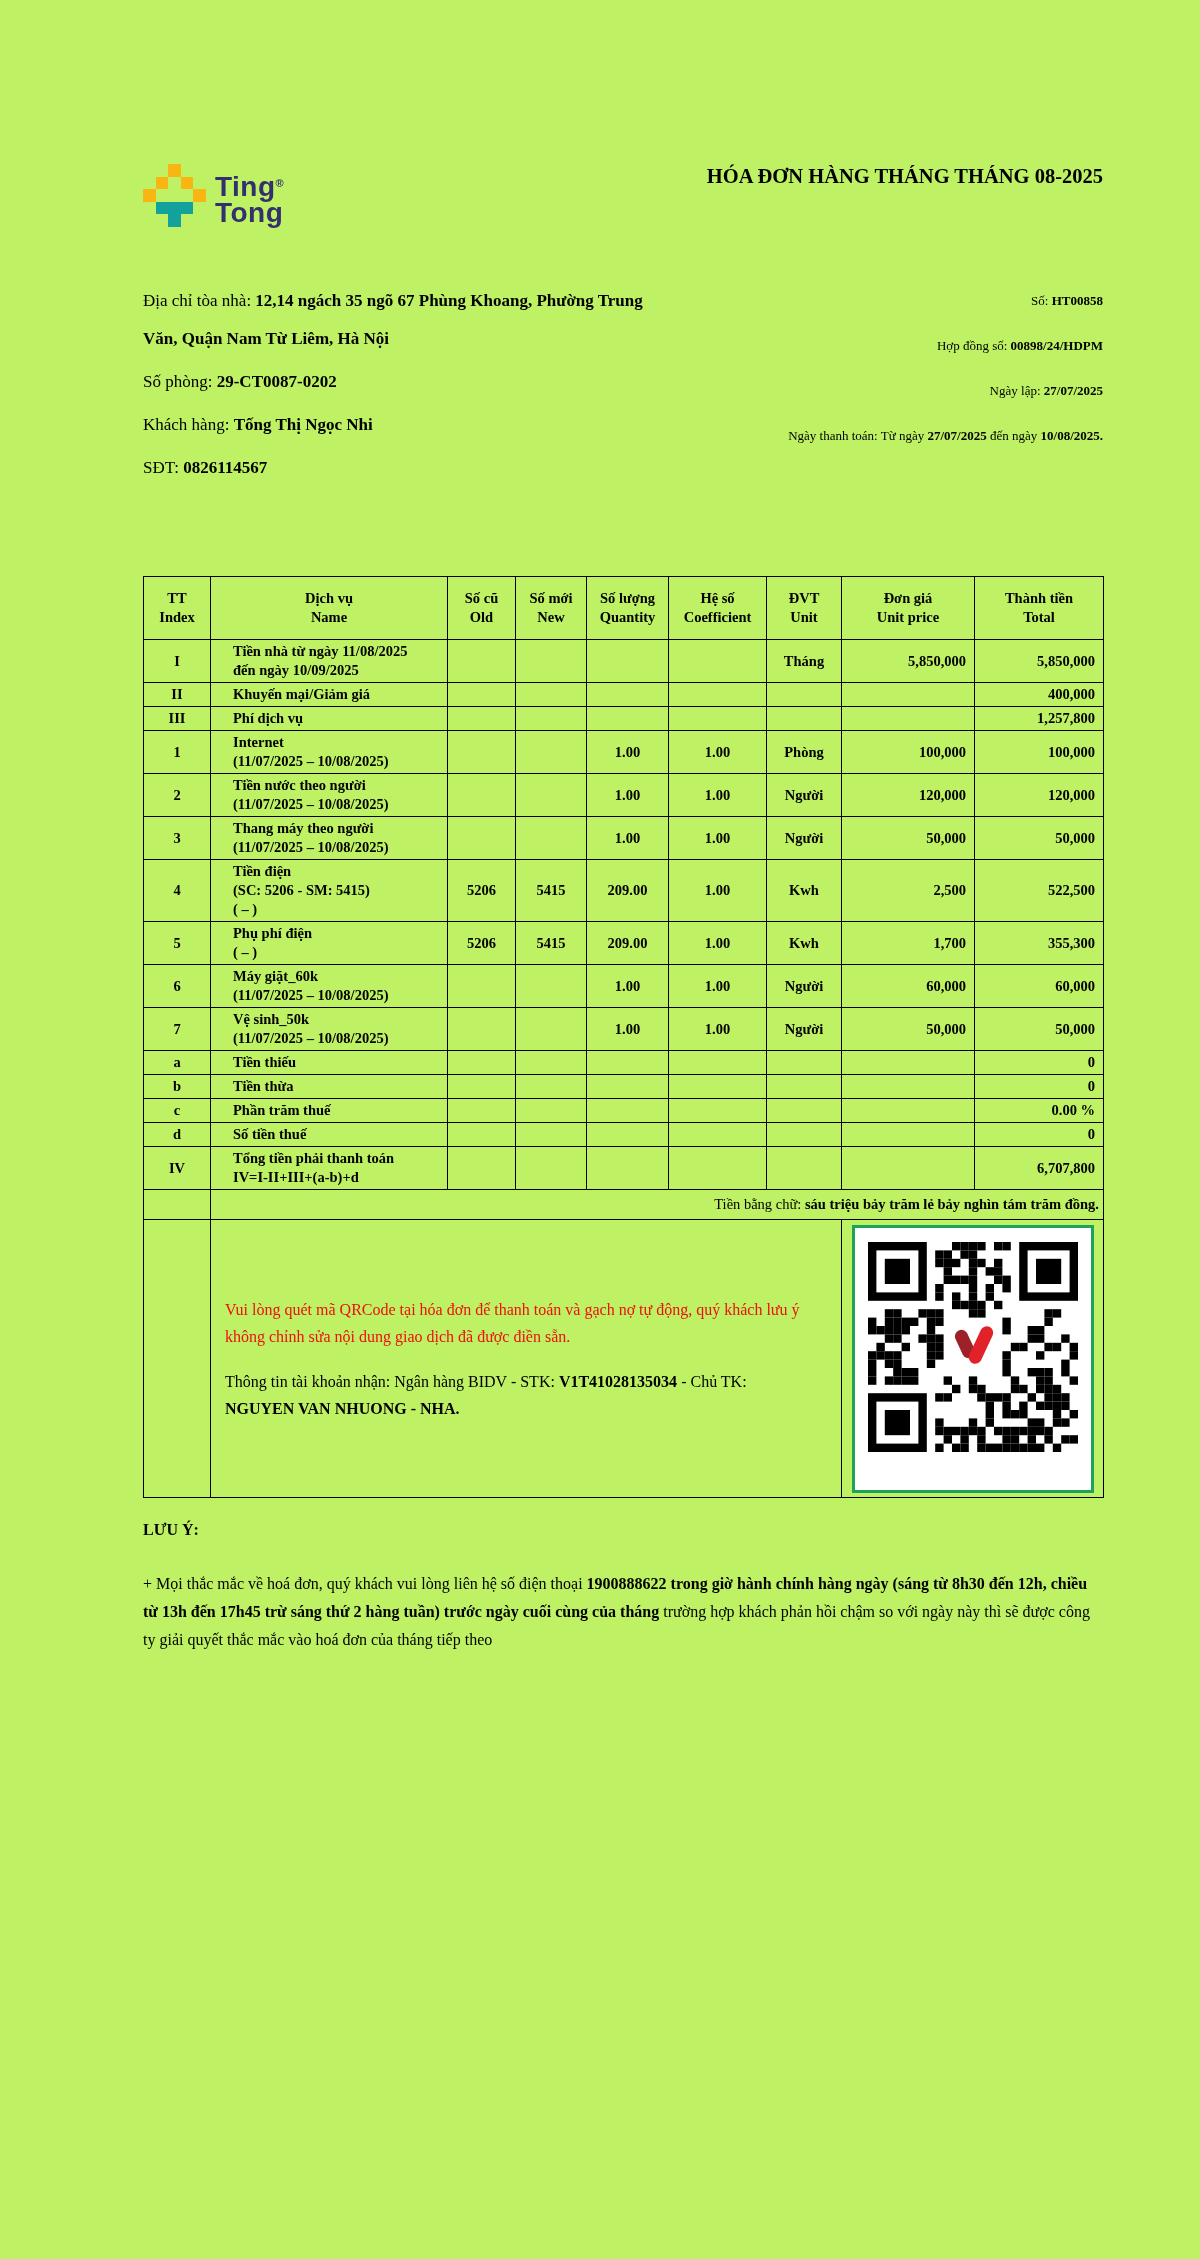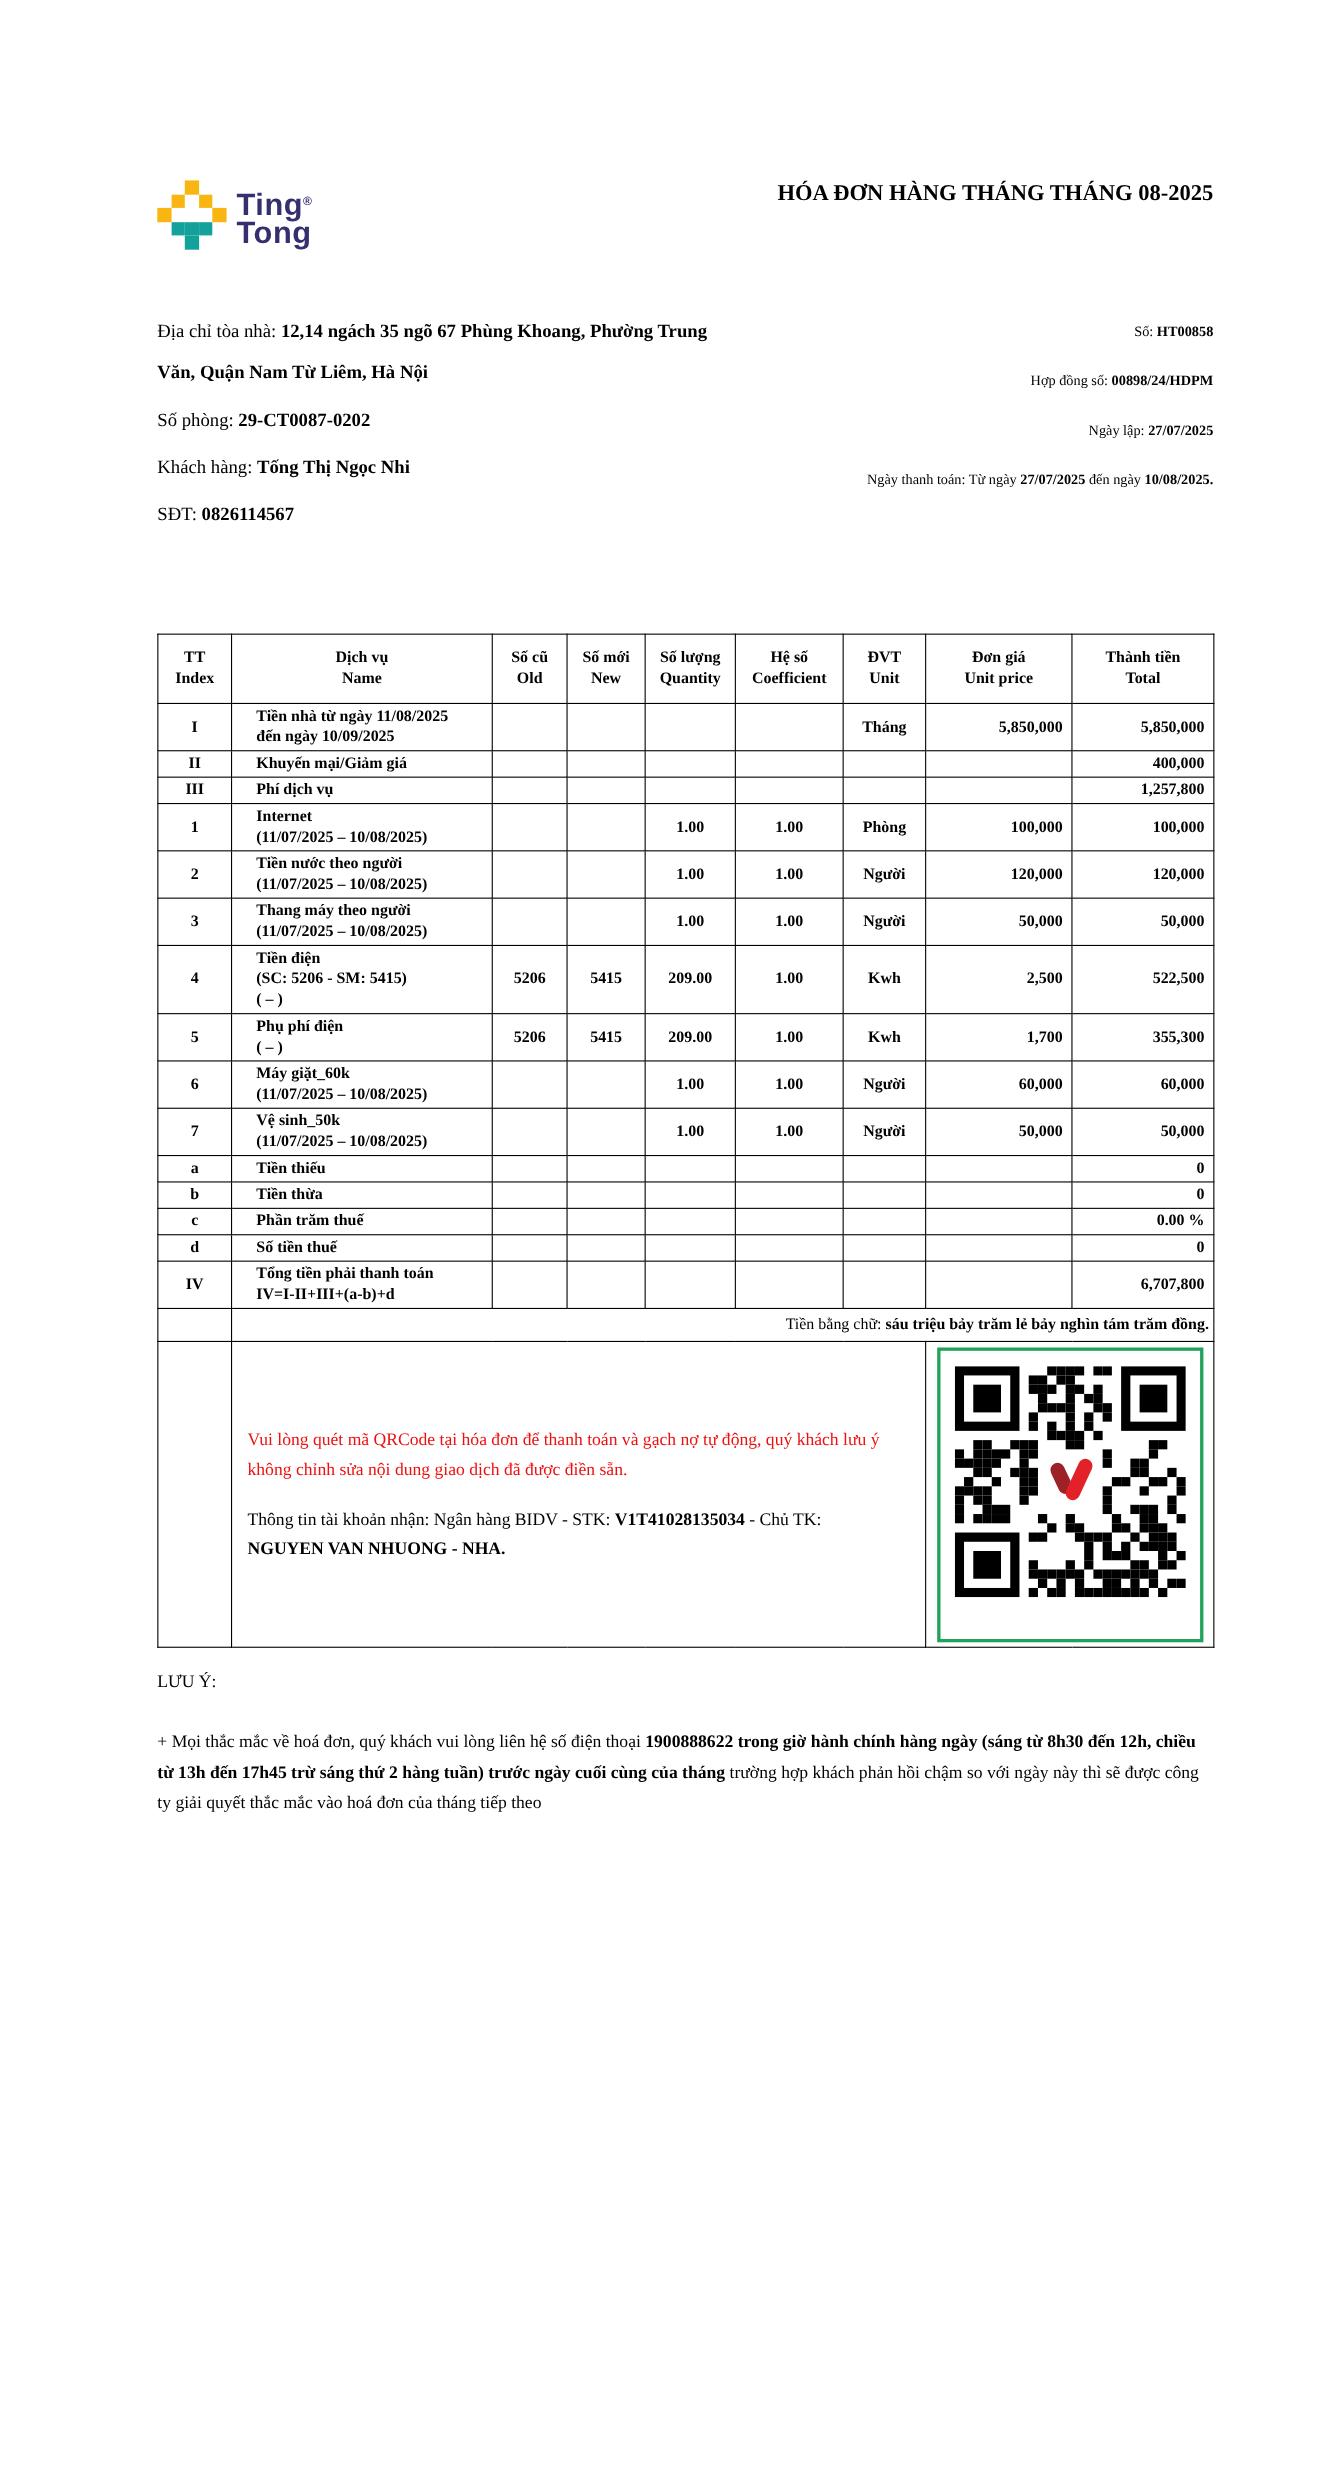--- a/index.html
+++ b/index.html
@@ -1,20 +1,20 @@
 <!DOCTYPE html>
 <html style="--red: #ee0f0f; --green: #1fa25a; --yellow: #f9b612; --teal: #13a29b; --navy: #33306d;"><head>
 <meta charset="utf-8">
 <style>
   :root{
     --red:#ee0f0f; --green:#1fa25a; --yellow:#f9b612; --teal:#13a29b; --navy:#33306d;
   }
   *{box-sizing:border-box}
   html,body{margin:0;padding:0;background:#888}
-  .page{width:1200px;height:2259px;background:#ffffff;position:relative;margin:0 auto;
+  .page{width:1200px;height:2259px;background:#bef264;position:relative;margin:0 auto;
         font-family:"Liberation Serif",serif;color:#000;overflow:hidden}
   .content{position:absolute;left:143px;top:0;width:960px}
 
   
   .logo-row{position:absolute;top:148px;left:0;width:960px;display:flex;justify-content:space-between;align-items:flex-start}
   .logo{display:flex;align-items:flex-start;gap:9px}
   .licon{display:grid;grid-template-columns:repeat(5,12.6px);grid-auto-rows:12.6px;margin-top:16px}
   .licon .y{background:var(--yellow)}
   .licon .t{background:var(--teal)}
   .ltext{font-family:"Liberation Sans",sans-serif;font-weight:bold;color:var(--navy);
@@ -47,21 +47,21 @@
   .qr-text p{margin:0 0 18px;font-size:16px;line-height:27px}
   .qr-text p.red{color:var(--red)}
   .qr-text p:last-child{margin:0}
   .qr-cell{text-align:center}
   .qr-box{width:242px;height:268px;border:3px solid var(--green);margin:0 auto;background:#fff;
           display:flex;justify-content:center;align-items:flex-start;padding-top:14px}
 
   
   .notes{position:absolute;top:1516px;left:0;width:960px;font-size:16px;line-height:28px}
   .notes p{margin:0 0 26px}
-  .notes .bold{font-weight:normal}
+  .notes .bold{font-weight:bold}
 </style>
 </head>
 <body>
 
 <div class="page">
   <div class="content">
 
     <div class="logo-row">
       <div class="logo">
         <div class="licon" id="logo-icon">

